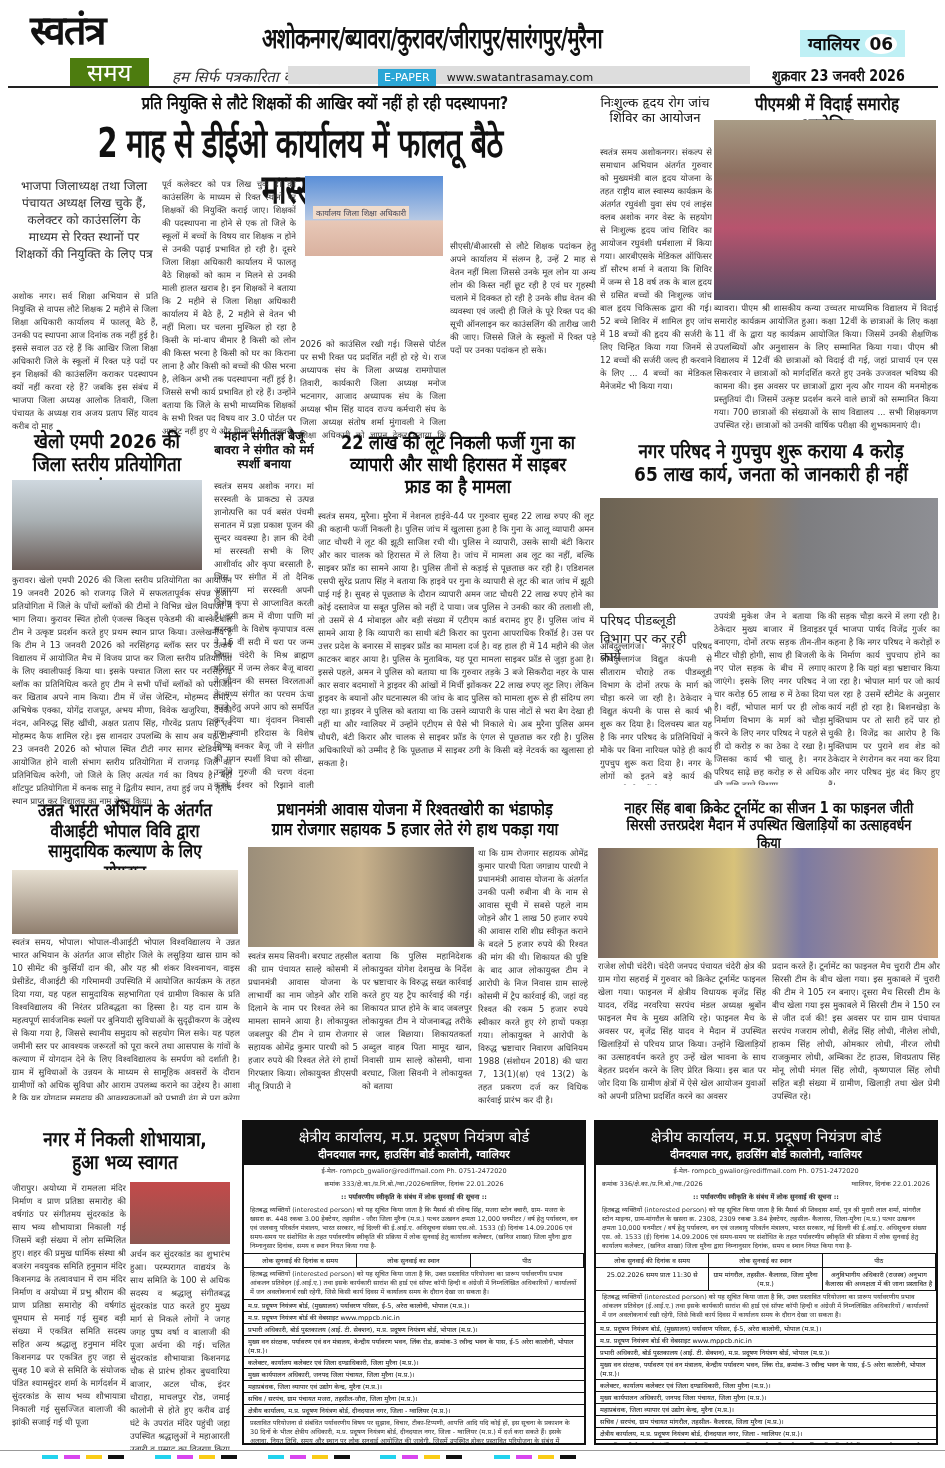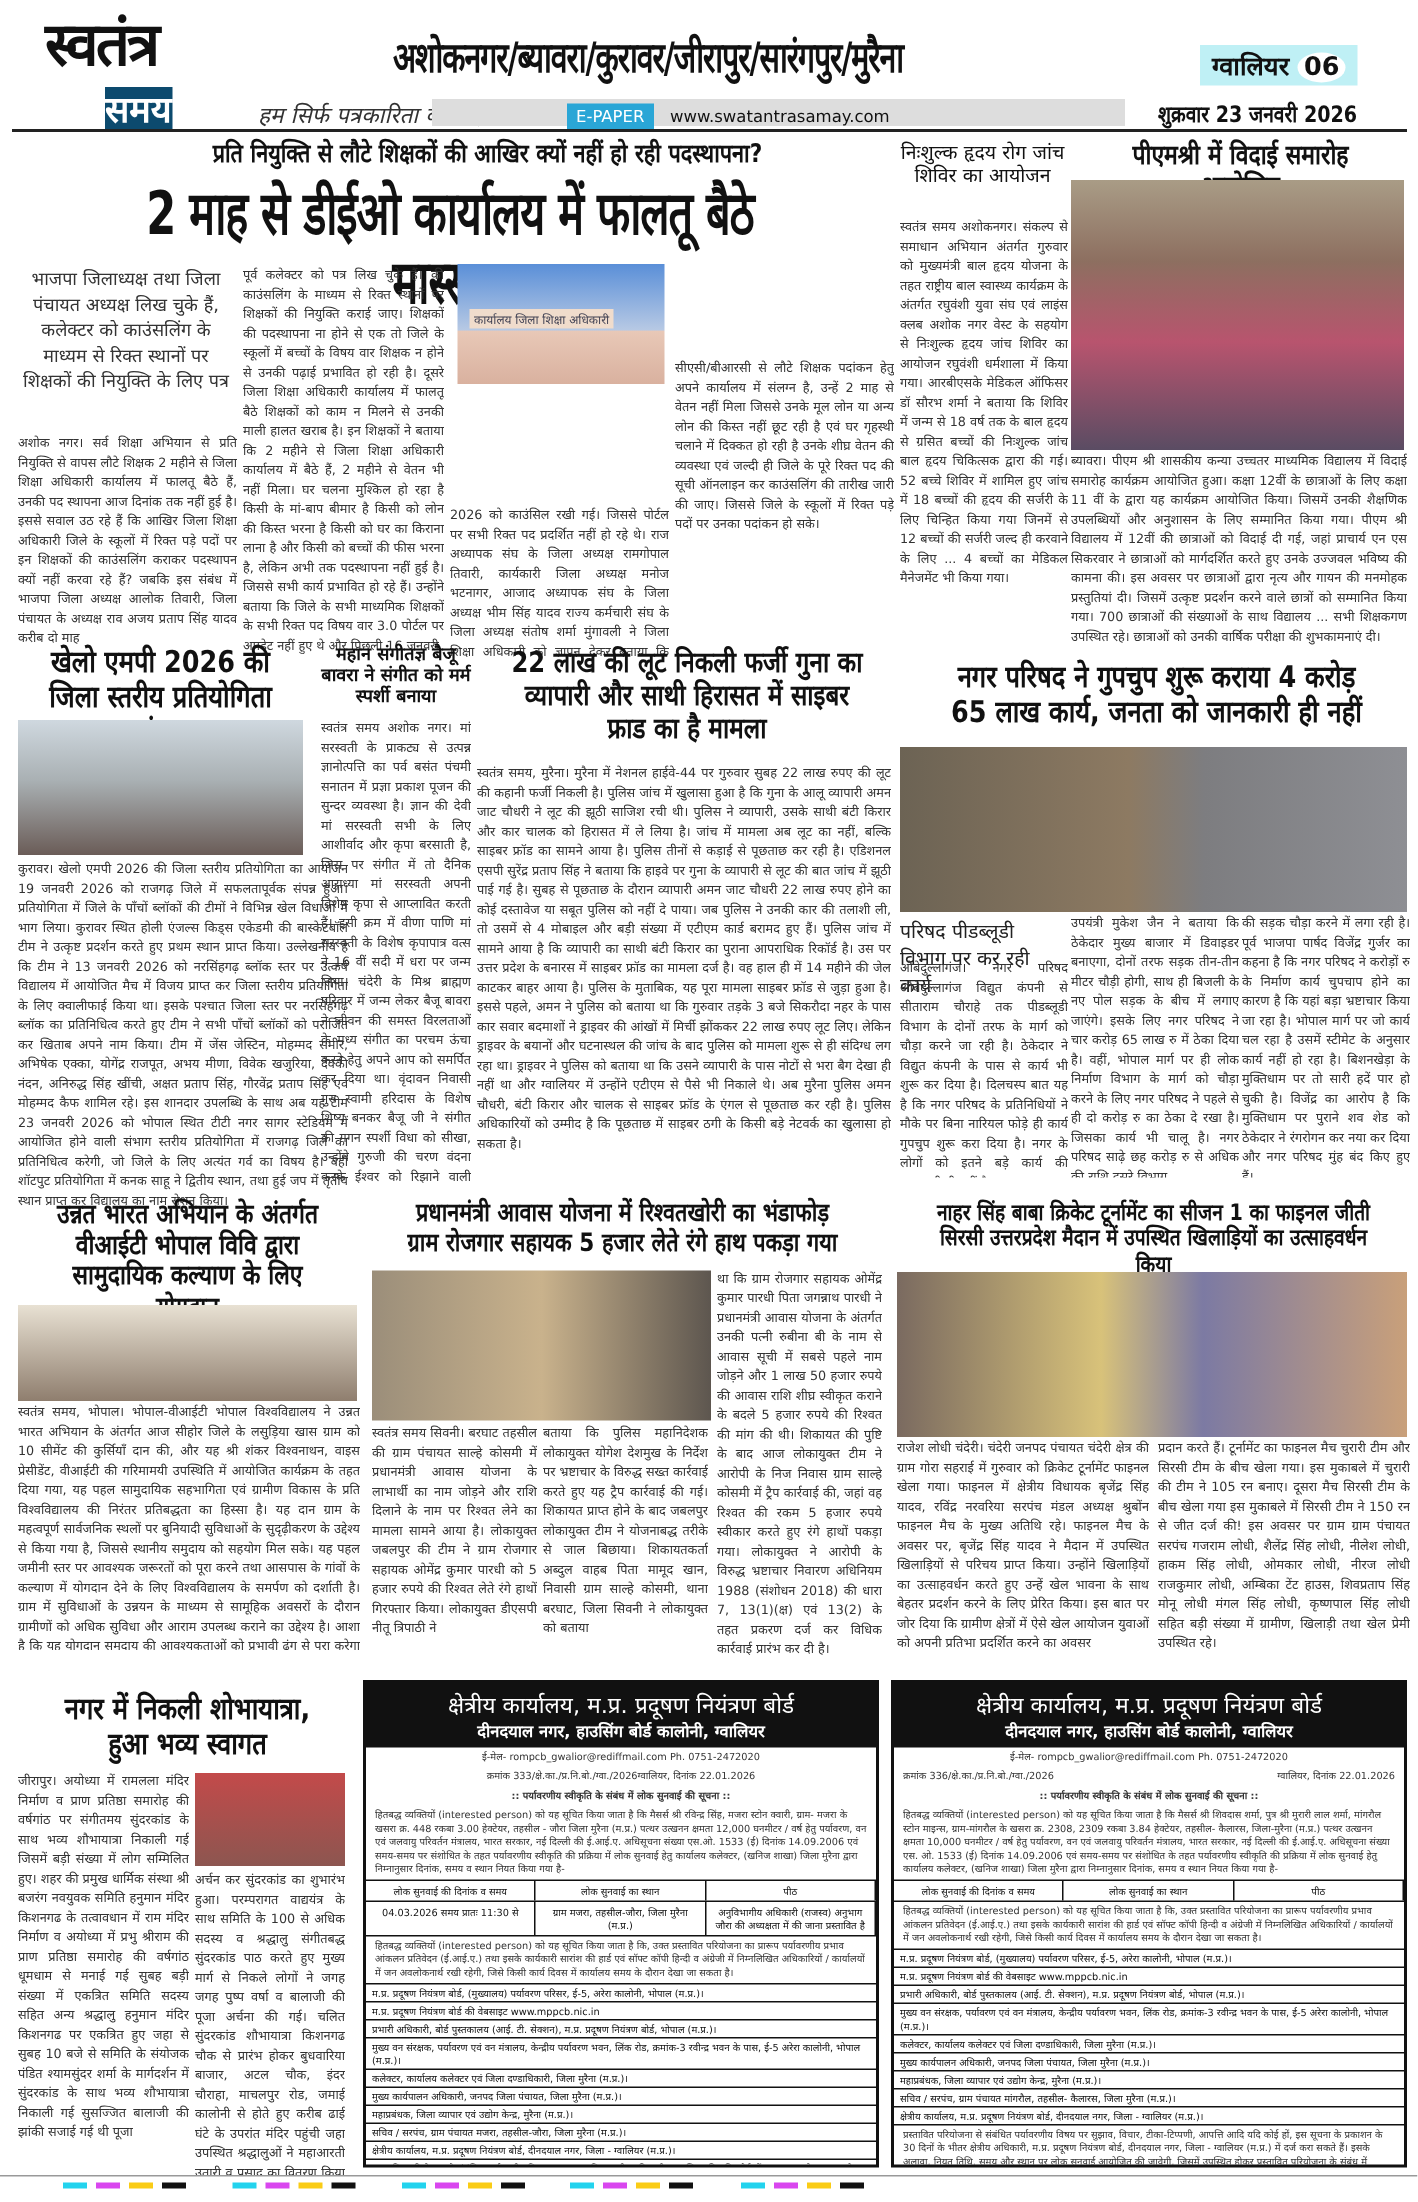--- a/index.html
+++ b/index.html
@@ -1,20 +1,20 @@
 <!DOCTYPE html>
 <html><head>
 <meta charset="utf-8">
 <style>
 *{box-sizing:border-box;margin:0;padding:0}
 body{width:945px;height:1468px;background:#fff;font-family:"DejaVu Sans",sans-serif;color:#111;position:relative;overflow:hidden}
 .abs{position:absolute}
 .masthead-logo{left:30px;top:8px;width:120px;height:78px}
 .logo-top{font-family:"DejaVu Serif",serif;font-weight:bold;font-size:40px;line-height:44px;color:#111;letter-spacing:-2px}
-.logo-bot{position:absolute;left:40px;top:50px;background:#0c4a6e;color:#fff;font-weight:bold;font-size:24px;padding:0 0;line-height:30px}
+.logo-bot{position:absolute;left:40px;top:50px;background:#4d7c0f;color:#fff;font-weight:normal;font-size:24px;padding:0 17px;line-height:30px}
 .cities{left:262px;top:18px;font-size:28px;font-weight:bold;letter-spacing:-1px;transform:scaleX(.72);transform-origin:left}
 .edition{left:800px;top:30px;background:#bff0f5;padding:2px 8px;font-size:17px;font-weight:bold}
 .edition b{display:inline-block;margin-left:6px;background:#fff;border-radius:50%;padding:0 4px}
 .tagline{left:172px;top:66px;font-size:15px;font-style:italic;color:#333}
 .epaper-bar{left:288px;top:66px;width:462px;height:18px;background:#ddd}
 .epaper-badge{display:inline-block;background:#2aa6d6;color:#fff;font-size:11px;font-weight:normal;padding:2px 6px;margin-left:90px}
 .epaper-url{display:inline-block;font-size:11px;margin-left:6px}
 .datebox{left:772px;top:65px;font-size:15px;font-weight:bold;transform:scaleX(.85);transform-origin:left}
 .rule{left:8px;top:86px;width:930px;height:2px;background:#222}
 .head{font-weight:bold;text-align:center;line-height:1.15;transform-origin:center}
@@ -115,25 +115,20 @@
       <span>क्रमांक 333/क्षे.का./प्र.नि.बो./ग्वा./2026</span>
       <span>ग्वालियर, दिनांक 22.01.2026</span>
     </div>
   <div class="notice-txt" style="text-align:center;font-weight:bold">:: पर्यावरणीय स्वीकृति के संबंध में लोक सुनवाई की सूचना ::</div>
   <div class="notice-txt">हितबद्ध व्यक्तियों (interested person) को यह सूचित किया जाता है कि मैसर्स श्री रविन्द्र सिंह, मजरा स्टोन क्वारी, ग्राम- मजरा के खसरा क्र. 448 रकबा 3.00 हेक्टेयर, तहसील - जौरा जिला मुरैना (म.प्र.) पत्थर उत्खनन क्षमता 12,000 घनमीटर / वर्ष हेतु पर्यावरण, वन एवं जलवायु परिवर्तन मंत्रालय, भारत सरकार, नई दिल्ली की ई.आई.ए. अधिसूचना संख्या एस.ओ. 1533 (ई) दिनांक 14.09.2006 एवं समय-समय पर संशोधित के तहत पर्यावरणीय स्वीकृति की प्रक्रिया में लोक सुनवाई हेतु कार्यालय कलेक्टर, (खनिज शाखा) जिला मुरैना द्वारा निम्नानुसार दिनांक, समय व स्थान नियत किया गया है-</div>
   <div class="notice-row">
       <div>लोक सुनवाई की दिनांक व समय</div>
       <div>लोक सुनवाई का स्थान</div>
       <div>पीठ</div>
     </div>
-  <div class="notice-row">
-      <div>04.03.2026 समय प्रातः 11:30 से</div>
-      <div>ग्राम मजरा, तहसील-जौरा, जिला मुरैना (म.प्र.)</div>
-      <div>अनुविभागीय अधिकारी (राजस्व) अनुभाग जौरा की अध्यक्षता में की जाना प्रस्तावित है</div>
-    </div>
   <div class="notice-txt" style="border-top:1px solid #111">हितबद्ध व्यक्तियों (interested person) को यह सूचित किया जाता है कि, उक्त प्रस्तावित परियोजना का प्रारूप पर्यावरणीय प्रभाव आंकलन प्रतिवेदन (ई.आई.ए.) तथा इसके कार्यकारी सारांश की हार्ड एवं सॉफ्ट कॉपी हिन्दी व अंग्रेजी में निम्नलिखित अधिकारियों / कार्यालयों में जन अवलोकनार्थ रखी रहेगी, जिसे किसी कार्य दिवस में कार्यालय समय के दौरान देखा जा सकता है।</div>
   <div>
     <div class="notice-li">म.प्र. प्रदूषण नियंत्रण बोर्ड, (मुख्यालय) पर्यावरण परिसर, ई-5, अरेरा कालोनी, भोपाल (म.प्र.)।</div>
     <div class="notice-li">म.प्र. प्रदूषण नियंत्रण बोर्ड की वेबसाइट www.mppcb.nic.in</div>
     <div class="notice-li">प्रभारी अधिकारी, बोर्ड पुस्तकालय (आई. टी. सेक्शन), म.प्र. प्रदूषण नियंत्रण बोर्ड, भोपाल (म.प्र.)।</div>
     <div class="notice-li">मुख्य वन संरक्षक, पर्यावरण एवं वन मंत्रालय, केन्द्रीय पर्यावरण भवन, लिंक रोड, क्रमांक-3 रवीन्द्र भवन के पास, ई-5 अरेरा कालोनी, भोपाल (म.प्र.)।</div>
     <div class="notice-li">कलेक्टर, कार्यालय कलेक्टर एवं जिला दण्डाधिकारी, जिला मुरैना (म.प्र.)।</div>
     <div class="notice-li">मुख्य कार्यपालन अधिकारी, जनपद जिला पंचायत, जिला मुरैना (म.प्र.)।</div>
     <div class="notice-li">महाप्रबंधक, जिला व्यापार एवं उद्योग केन्द्र, मुरैना (म.प्र.)।</div>
     <div class="notice-li">सचिव / सरपंच, ग्राम पंचायत मजरा, तहसील-जौरा, जिला मुरैना (म.प्र.)।</div>
@@ -153,20 +148,25 @@
       <span>क्रमांक 336/क्षे.का./प्र.नि.बो./ग्वा./2026</span>
       <span>ग्वालियर, दिनांक 22.01.2026</span>
     </div>
   <div class="notice-txt" style="text-align:center;font-weight:bold">:: पर्यावरणीय स्वीकृति के संबंध में लोक सुनवाई की सूचना ::</div>
   <div class="notice-txt">हितबद्ध व्यक्तियों (interested person) को यह सूचित किया जाता है कि मैसर्स श्री शिवदास शर्मा, पुत्र श्री मुरारी लाल शर्मा, मांगरौल स्टोन माइन्स, ग्राम-मांगरौल के खसरा क्र. 2308, 2309 रकबा 3.84 हेक्टेयर, तहसील- कैलारस, जिला-मुरैना (म.प्र.) पत्थर उत्खनन क्षमता 10,000 घनमीटर / वर्ष हेतु पर्यावरण, वन एवं जलवायु परिवर्तन मंत्रालय, भारत सरकार, नई दिल्ली की ई.आई.ए. अधिसूचना संख्या एस. ओ. 1533 (ई) दिनांक 14.09.2006 एवं समय-समय पर संशोधित के तहत पर्यावरणीय स्वीकृति की प्रक्रिया में लोक सुनवाई हेतु कार्यालय कलेक्टर, (खनिज शाखा) जिला मुरैना द्वारा निम्नानुसार दिनांक, समय व स्थान नियत किया गया है-</div>
   <div class="notice-row">
       <div>लोक सुनवाई की दिनांक व समय</div>
       <div>लोक सुनवाई का स्थान</div>
       <div>पीठ</div>
     </div>
+  <div class="notice-row">
+      <div>25.02.2026 समय प्रातः 11:30 से</div>
+      <div>ग्राम मांगरौल, तहसील- कैलारस, जिला मुरैना (म.प्र.)</div>
+      <div>अनुविभागीय अधिकारी (राजस्व) अनुभाग कैलारस की अध्यक्षता में की जाना प्रस्तावित है</div>
+    </div>
   <div class="notice-txt" style="border-top:1px solid #111">हितबद्ध व्यक्तियों (interested person) को यह सूचित किया जाता है कि, उक्त प्रस्तावित परियोजना का प्रारूप पर्यावरणीय प्रभाव आंकलन प्रतिवेदन (ई.आई.ए.) तथा इसके कार्यकारी सारांश की हार्ड एवं सॉफ्ट कॉपी हिन्दी व अंग्रेजी में निम्नलिखित अधिकारियों / कार्यालयों में जन अवलोकनार्थ रखी रहेगी, जिसे किसी कार्य दिवस में कार्यालय समय के दौरान देखा जा सकता है।</div>
   <div>
     <div class="notice-li">म.प्र. प्रदूषण नियंत्रण बोर्ड, (मुख्यालय) पर्यावरण परिसर, ई-5, अरेरा कालोनी, भोपाल (म.प्र.)।</div>
     <div class="notice-li">म.प्र. प्रदूषण नियंत्रण बोर्ड की वेबसाइट www.mppcb.nic.in</div>
     <div class="notice-li">प्रभारी अधिकारी, बोर्ड पुस्तकालय (आई. टी. सेक्शन), म.प्र. प्रदूषण नियंत्रण बोर्ड, भोपाल (म.प्र.)।</div>
     <div class="notice-li">मुख्य वन संरक्षक, पर्यावरण एवं वन मंत्रालय, केन्द्रीय पर्यावरण भवन, लिंक रोड, क्रमांक-3 रवीन्द्र भवन के पास, ई-5 अरेरा कालोनी, भोपाल (म.प्र.)।</div>
     <div class="notice-li">कलेक्टर, कार्यालय कलेक्टर एवं जिला दण्डाधिकारी, जिला मुरैना (म.प्र.)।</div>
     <div class="notice-li">मुख्य कार्यपालन अधिकारी, जनपद जिला पंचायत, जिला मुरैना (म.प्र.)।</div>
     <div class="notice-li">महाप्रबंधक, जिला व्यापार एवं उद्योग केन्द्र, मुरैना (म.प्र.)।</div>
     <div class="notice-li">सचिव / सरपंच, ग्राम पंचायत मांगरौल, तहसील- कैलारस, जिला मुरैना (म.प्र.)।</div>

